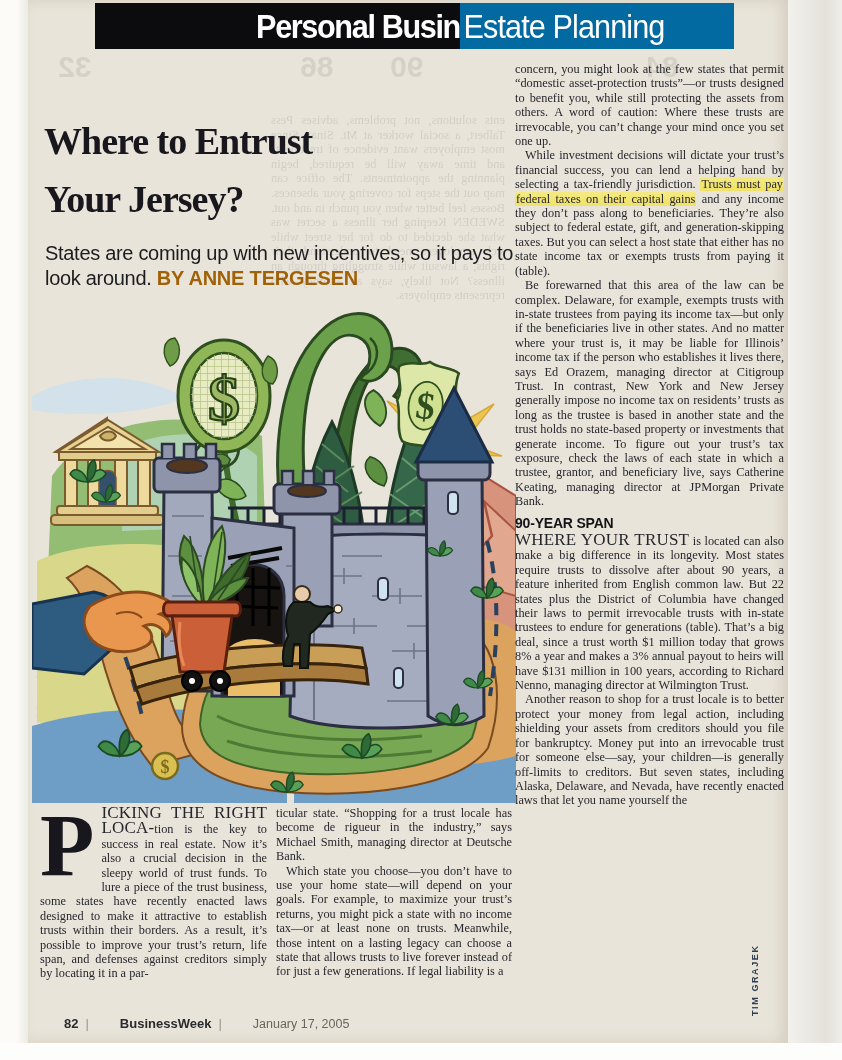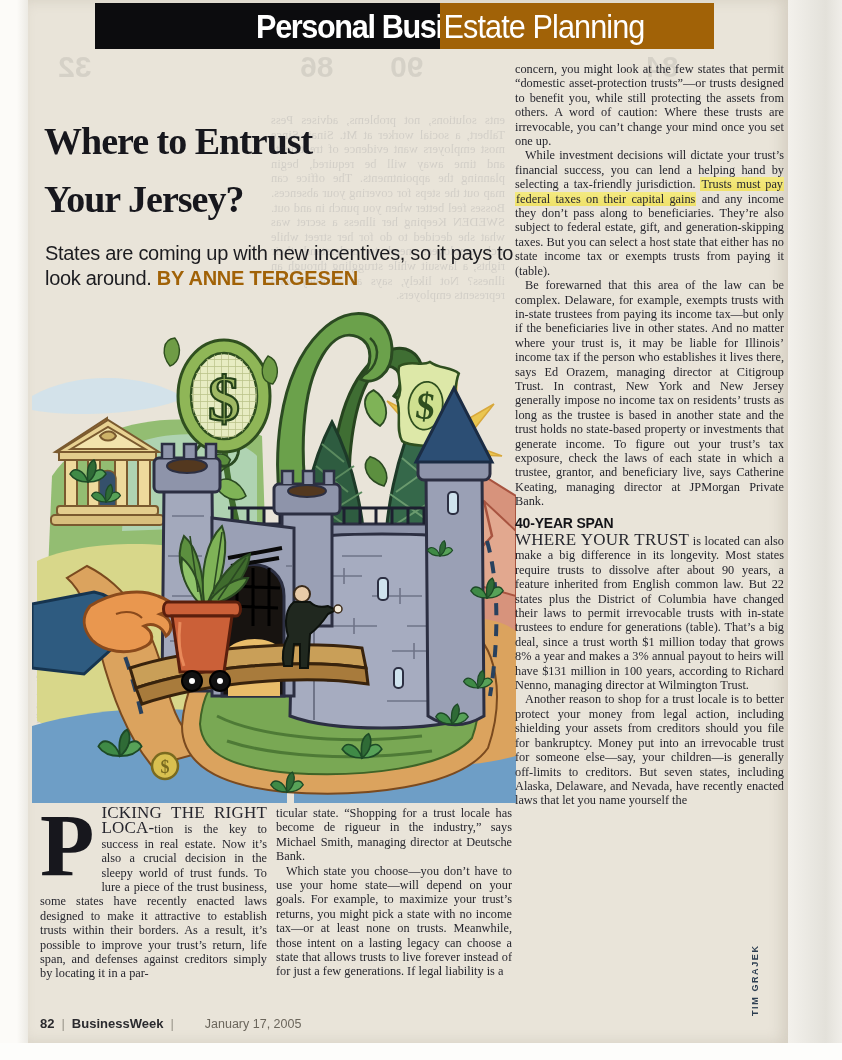--- a/index.html
+++ b/index.html
@@ -13,21 +13,21 @@
   .edge-right { position:absolute; left:788px; top:0; width:54px; height:1060px;
                 background:linear-gradient(to right,#f3f1ec, #e3e1da 70%, #f0eee9); }
   .edge-bottom{ position:absolute; left:0; top:1043px; width:842px; height:17px; background:#fdfdfb; }
 
   .page { position:absolute; left:28px; top:0; width:760px; height:1043px;
           background:#e9e4d9; box-shadow:inset -6px 0 14px rgba(120,110,90,.18); }
 
   
   .band { position:absolute; top:3px; height:46px; display:flex; align-items:center; }
   .band-black { left:67px; width:414px; background:#0c0c0e; justify-content:flex-end; }
-  .band-red   { left:412px; width:274px; background:#a16207; }
+  .band-red   { left:432px; width:274px; background:#0369a1; }
   .band-text  { font-family:"Liberation Sans", sans-serif; color:#fff; font-size:34px;
                 white-space:nowrap; transform:scaleX(.9); }
   .band-black .band-text { font-weight:800; letter-spacing:-1.5px; transform-origin:right;
                            padding-right:2px; }
   .band-red .band-text   { font-weight:400; letter-spacing:-1px; transform-origin:left; padding-left:4px; }
 
   
   .headline { position:absolute; left:16px; top:112px; width:480px;
               font-family:"Liberation Serif", serif; font-weight:700; color:#17171d;
               font-size:38px; line-height:58px; letter-spacing:-1px; }
@@ -48,21 +48,21 @@
              letter-spacing:-.2px; color:#141418; margin:7px 0 3px; text-align:left; }
   .lead-caps { text-transform:uppercase; font-size:17px; letter-spacing:.2px; }
   .hl { background:linear-gradient(#f4ea82,#efe169); box-decoration-break:clone;
         -webkit-box-decoration-break:clone; padding:0 1px; }
   .dropcap { float:left; font-size:89px; line-height:75px; font-weight:700;
              padding:2px 7px 0 0; color:#17171d; }
 
   
   .footer { position:absolute; left:12px; top:1016px; font-family:"Liberation Sans", sans-serif;
             font-size:13px; color:#2a2a2e; display:flex; align-items:baseline; gap:7px; z-index:3; }
-  .footer b { font-weight:700; }
+  .footer b { font-weight:700;margin-left:24px; }
   .footer .sep { color:#9a958b; font-weight:400; }
   .footer .date { color:#6b665c; font-size:12.5px;margin-left:24px; }
 
   
   .credit { position:absolute; left:722px; top:886px; height:130px; z-index:3;
             writing-mode:vertical-rl; transform:rotate(180deg);
             font-family:"Liberation Sans", sans-serif; font-size:9px; font-weight:700;
             letter-spacing:1.6px; color:#2e3f52; }
 
   
@@ -104,21 +104,21 @@
       <span>Your Jersey?</span>
     </h1>
     <div class="deck">
       <span>States are coming up with new incentives, so it pays to look around. </span><span class="byline">BY ANNE TERGESEN</span>
     </div>
 
     <div class="col col-right">
       <p>concern, you might look at the few states that permit “domestic asset-protection trusts”—or trusts designed to benefit you, while still protecting the assets from others. A word of caution: Where these trusts are irrevocable, you can’t change your mind once you set one up.</p>
       <p class="indent"><span>While investment decisions will dictate your trust’s financial success, you can lend a helping hand by selecting a tax-friendly jurisdiction. </span><span class="hl">Trusts must pay federal taxes on their capital gains</span><span> and any income they don’t pass along to beneficiaries. They’re also subject to federal estate, gift, and generation-skipping taxes. But you can select a host state that either has no state income tax or exempts trusts from paying it (table).</span></p>
       <p class="indent">Be forewarned that this area of the law can be complex. Delaware, for example, exempts trusts with in-state trustees from paying its income tax—but only if the beneficiaries live in other states. And no matter where your trust is, it may be liable for Illinois’ income tax if the person who establishes it lives there, says Ed Orazem, managing director at Citigroup Trust. In contrast, New York and New Jersey generally impose no income tax on residents’ trusts as long as the trustee is based in another state and the trust holds no state-based property or investments that generate income. To figure out your trust’s tax exposure, check the laws of each state in which a trustee, grantor, and beneficiary live, says Catherine Keating, managing director at JPMorgan Private Bank.</p>
-      <div class="subhead">40-YEAR SPAN</div>
+      <div class="subhead">90-YEAR SPAN</div>
       <p><span class="lead-caps">WHERE YOUR TRUST</span><span> is located can also make a big difference in its longevity. Most states require trusts to dissolve after about 90 years, a feature inherited from English common law. But 22 states plus the District of Columbia have changed their laws to permit irrevocable trusts with in-state trustees to endure for generations (table). That’s a big deal, since a trust worth $1 million today that grows 8% a year and makes a 3% annual payout to heirs will have $131 million in 100 years, according to Richard Nenno, managing director at Wilmington Trust.</span></p>
       <p class="indent">Another reason to shop for a trust locale is to better protect your money from legal action, including shielding your assets from creditors should you file for bankruptcy. Money put into an irrevocable trust for someone else—say, your children—is generally off-limits to creditors. But seven states, including Alaska, Delaware, and Nevada, have recently enacted laws that let you name yourself the</p>
     </div>
 
     <svg class="illo" viewBox="0 0 484 507" xmlns="http://www.w3.org/2000/svg">
       <defs>
         <path id="leaf" d="M0,0 C8,-20 28,-28 38,-14 C32,2 12,10 0,0 Z"></path>
         <g id="sprout">
           <path d="M0,0 C-4,-12 -14,-16 -18,-8 C-14,-2 -6,0 0,0 Z" fill="#3f8a46" stroke="#1d4a26" stroke-width="1.5"></path>
           <path d="M0,0 C4,-12 14,-16 18,-8 C14,-2 6,0 0,0 Z" fill="#57a258" stroke="#1d4a26" stroke-width="1.5"></path>

